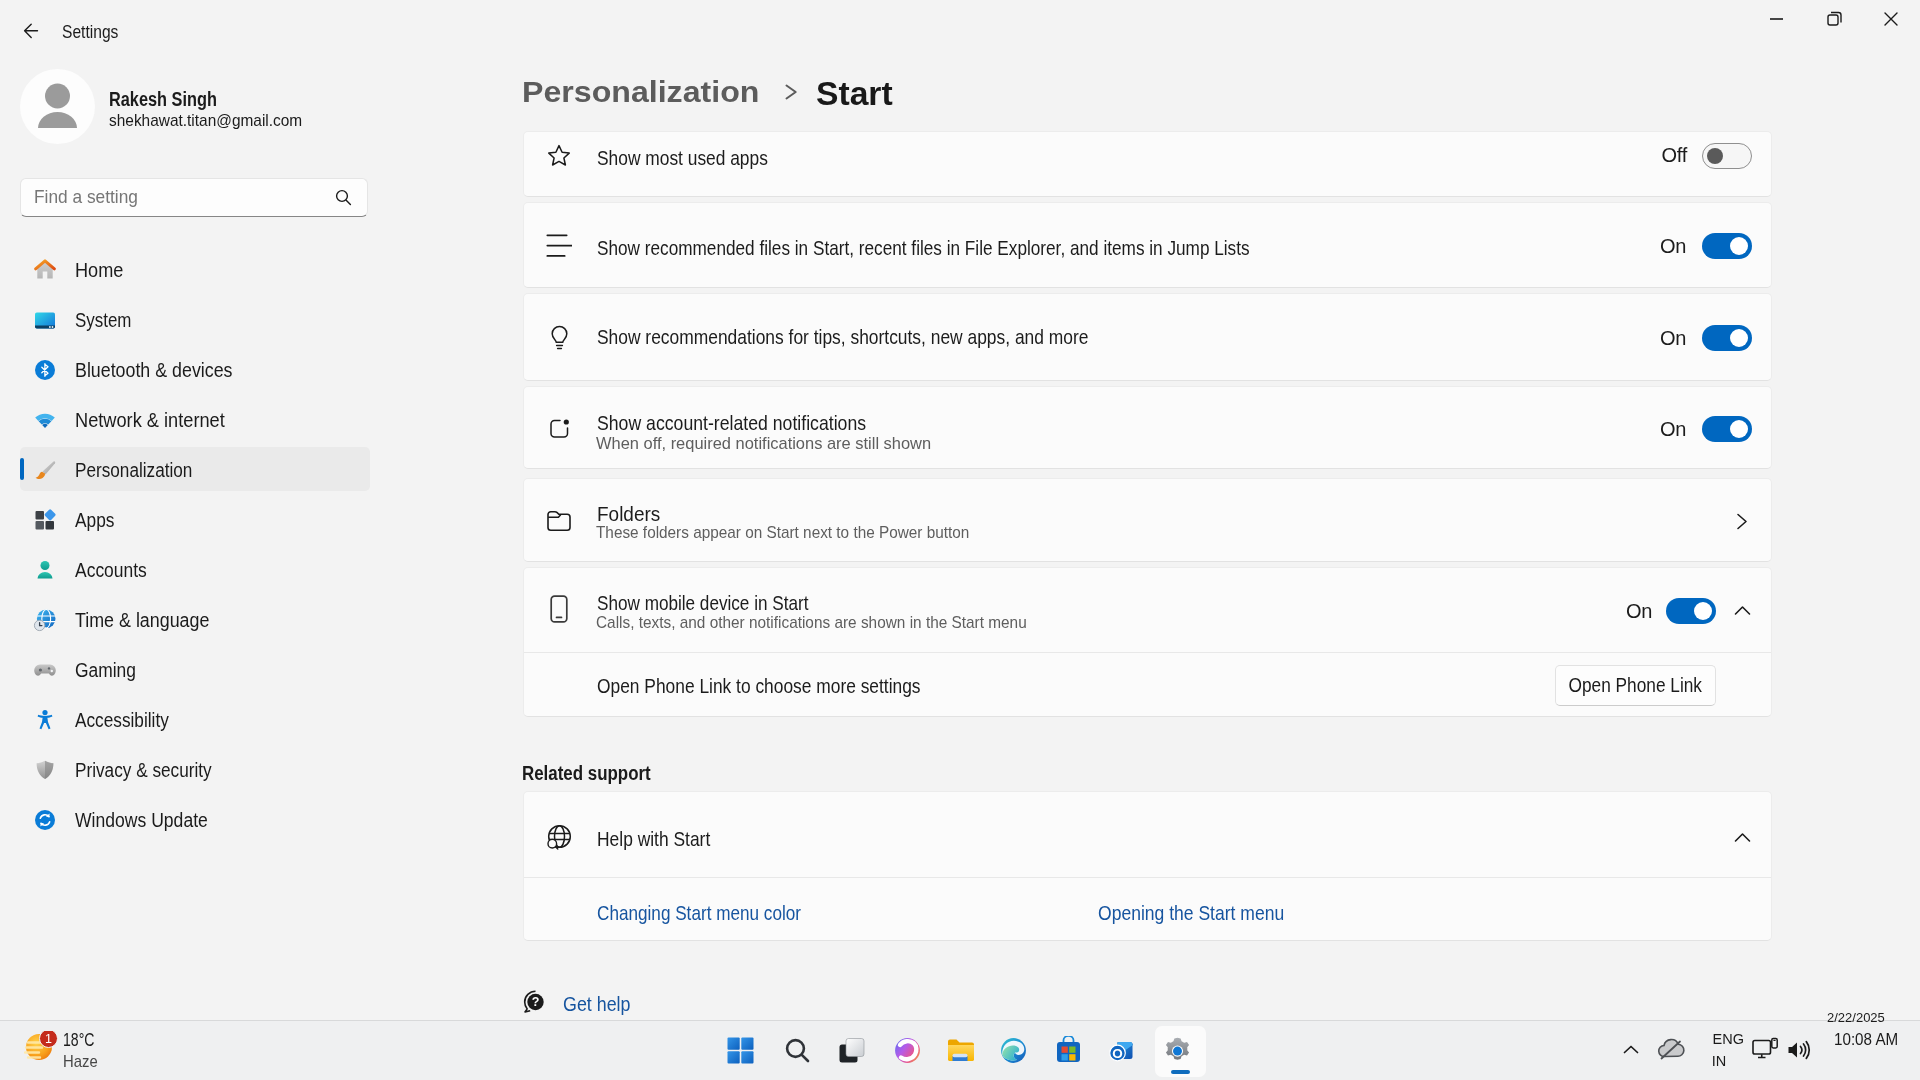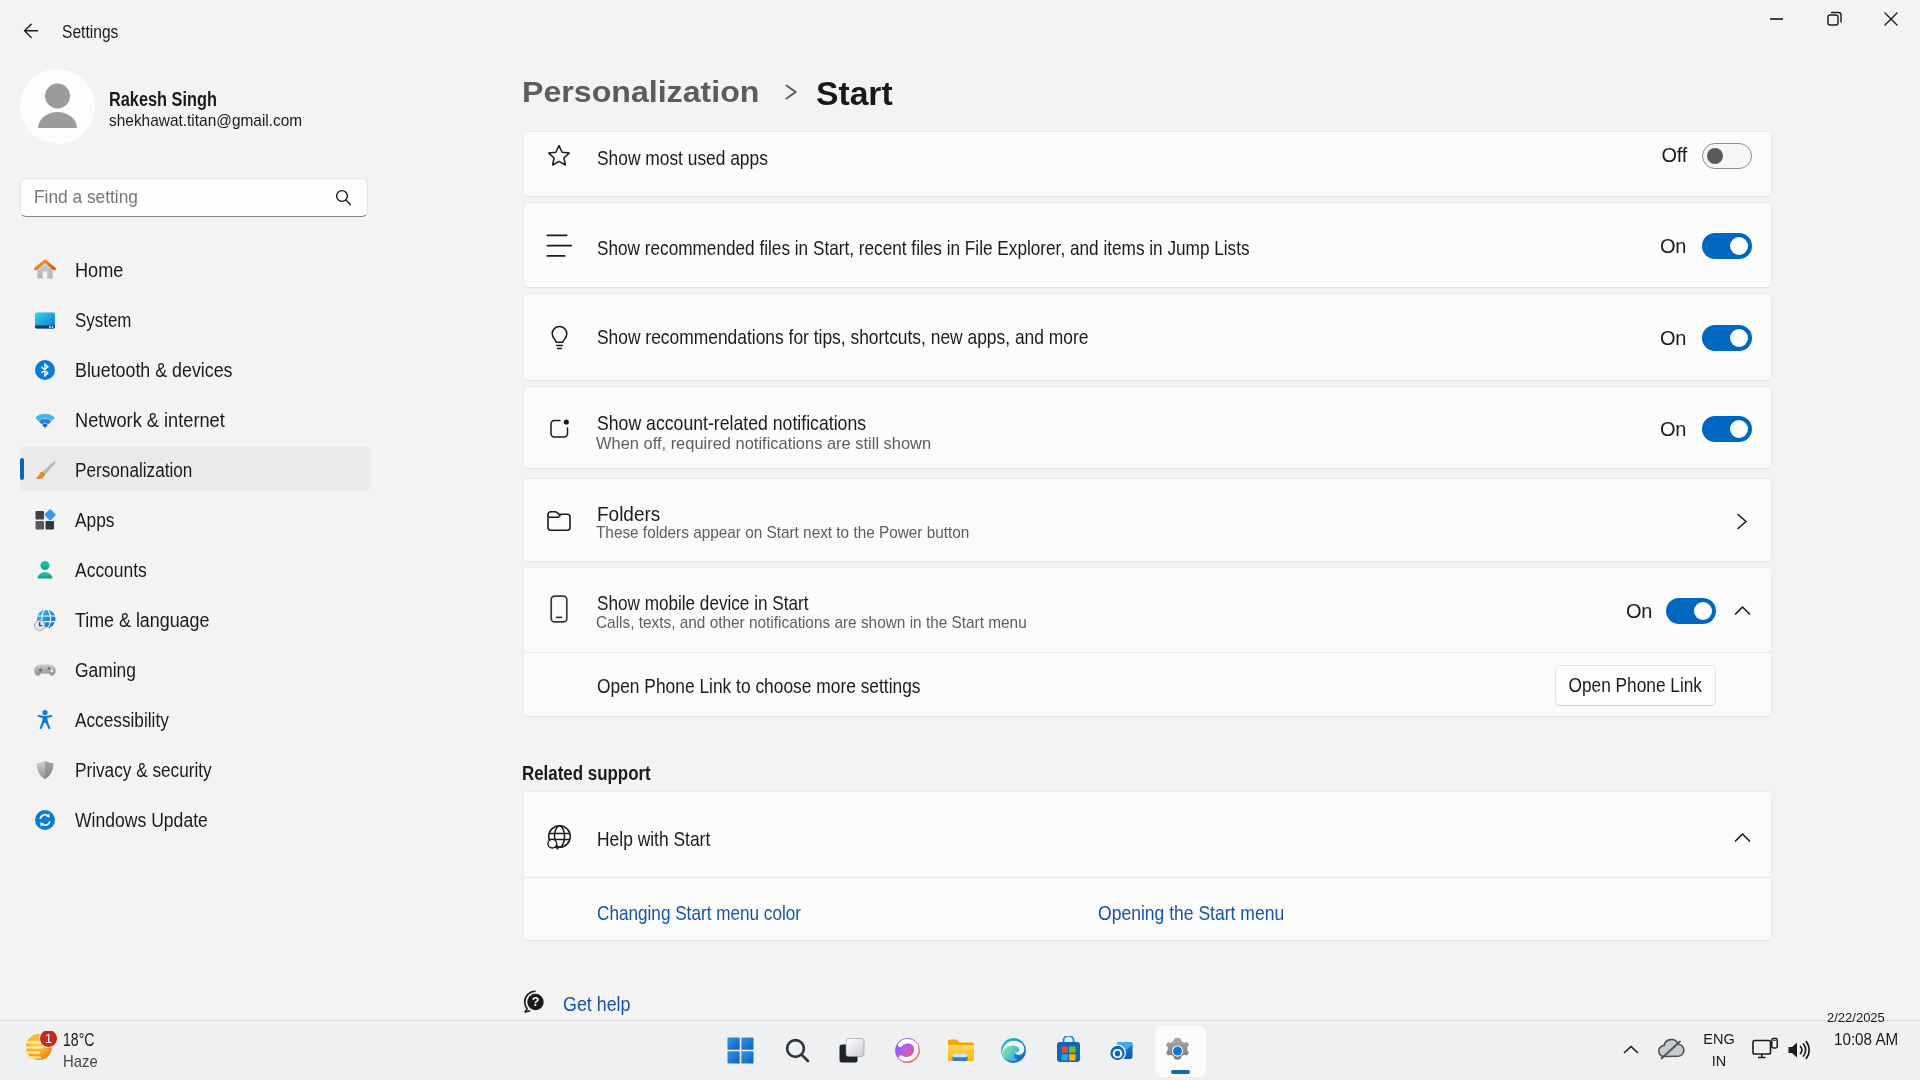--- a/index.html
+++ b/index.html
@@ -417,21 +417,21 @@
 </svg>
 <div class="abs" style="left:1171px;top:1070px;width:19px;height:4px;border-radius:2px;background:#0f6cbd;"></div>
 
 <svg class="abs" style="left:1622px;top:1042px;" width="18" height="16" viewBox="0 0 18 16">
   <path d="M2.5 10.5 L9 4.5 L15.5 10.5" stroke="#1b1b1b" stroke-width="1.7" fill="none" stroke-linecap="round" stroke-linejoin="round"></path>
 </svg>
 <svg class="abs" style="left:1656px;top:1036px;" width="30" height="28" viewBox="0 0 30 28">
   <path d="M8.5 20.5 a5.5 5.5 0 0 1 -0.5-11 a7.5 7.5 0 0 1 14.3-1.2 a5.8 5.8 0 0 1 -0.8 11.9 Z" fill="#c9cacc" stroke="#4d5054" stroke-width="1.6"></path>
   <path d="M5.5 22.5 L24 5.5" stroke="#4d5054" stroke-width="1.8" stroke-linecap="round"></path>
 </svg>
-<div class="abs" id="tENG" style="left:1694px;top:1031px;width:50px;text-align:center;font-size:14.5px;transform-origin:center center;">ENG</div>
+<div class="abs" id="tENG" style="left:1694px;top:1031px;width:50px;text-align:right;font-size:14.5px;transform-origin:center center;">ENG</div>
 <div class="abs" id="tIN" style="left:1694px;top:1052.5px;width:50px;text-align:center;font-size:14.5px;transform-origin:center center;">IN</div>
 <svg class="abs" style="left:1751px;top:1037px;" width="28" height="26" viewBox="0 0 28 26">
   <rect x="2" y="3.5" width="17.5" height="13.5" rx="1.8" fill="none" stroke="#1b1b1b" stroke-width="1.6"></rect>
   <path d="M7 20.5 h7.5 M10.75 17.2 v3" stroke="#1b1b1b" stroke-width="1.6"></path>
   <rect x="20.8" y="1.5" width="5.4" height="9.5" rx="1.4" fill="#f3f3f3" stroke="#1b1b1b" stroke-width="1.5"></rect>
   <path d="M22.4 3.4 h2.2" stroke="#1b1b1b" stroke-width="1.2"></path>
 </svg>
 <svg class="abs" style="left:1786px;top:1038px;" width="25" height="24" viewBox="0 0 25 24">
   <path d="M2.5 9 h3.5 L11 4.5 v15 L6 15 H2.5 Z" fill="#1b1b1b"></path>
   <path d="M14.5 8.5 a5.5 5.5 0 0 1 0 7 M17.5 6 a9.5 9.5 0 0 1 0 12 M20.3 3.6 a13.5 13.5 0 0 1 0 16.8" stroke="#1b1b1b" stroke-width="1.7" fill="none" stroke-linecap="round"></path>

